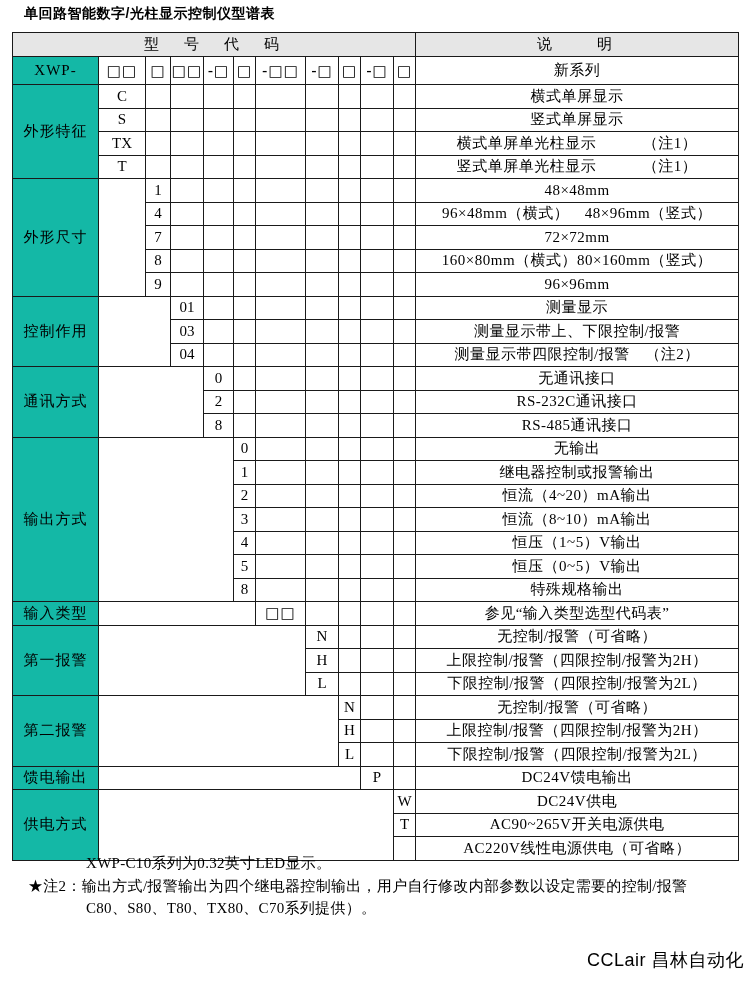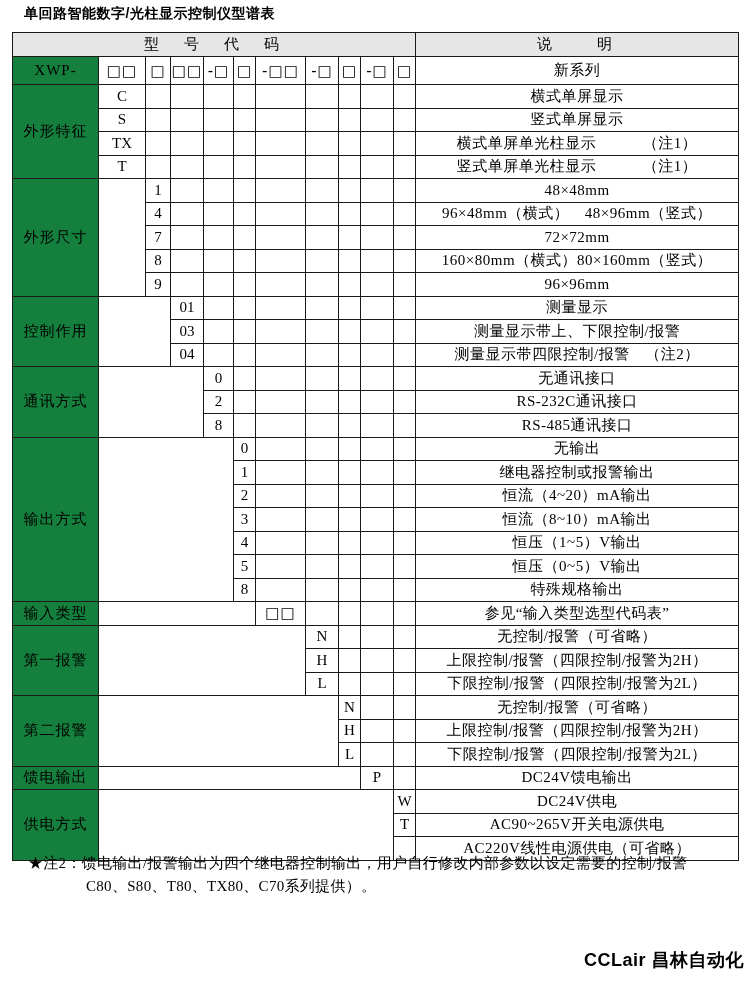--- a/index.html
+++ b/index.html
@@ -17,34 +17,34 @@
     border-collapse:collapse;table-layout:fixed;
   }
   table.spec td{
     border:1px solid #1a1a1a;height:22.5px;padding:0;
     font-size:15px;text-align:center;vertical-align:middle;
     white-space:nowrap;overflow:hidden;
   }
   tr.r-header td{height:23px;}
   tr.r-series td{height:27px;}
   td.th-cell{background:#e6e6e6;letter-spacing:5px;font-size:16px;}
-  td.label{background:#15803d;letter-spacing:1px;}
+  td.label{background:#14b8a6;letter-spacing:1px;}
   td.desc{text-align:left;padding-left:7px;letter-spacing:0.5px;}
   td.boxes{font-family:"DejaVu Sans",sans-serif;font-size:20px;letter-spacing:1px;}
   td.spacer{background:#ffffff;}
   .footnotes{
     position:absolute;left:28px;top:852px;width:706px;
     font-size:15px;line-height:22.5px;letter-spacing:0.3px;
   }
   .fn-line{white-space:nowrap;}
   .fn-indent{padding-left:58px;}
   .logo{
     position:absolute;right:6px;top:948px;
     font-family:"Liberation Sans","DejaVu Sans",sans-serif;
-    font-weight:bold;font-size:18px;letter-spacing:0.5px;
+    font-weight:normal;font-size:18px;letter-spacing:0.5px;
   }
 </style>
 </head>
 <body>
 
 <div class="title">单回路智能数字/光柱显示控制仪型谱表</div>
 
 <table class="spec">
   <colgroup>
     <col style="width:86px">
@@ -397,17 +397,18 @@
         <td class="desc">AC90~265V开关电源供电</td>
       </tr>
       <tr>
         <td></td>
         <td class="desc">AC220V线性电源供电（可省略）</td>
       </tr>
     </tbody>
 </table>
 
 <div class="footnotes" id="footnotes">
-    <div class="fn-line">★注2：馈电输出/报警输出为四个继电器控制输出，用户自行修改内部参数以设定需要的控制/报警</div>
+    <div class="fn-line fn-indent">XWP-C10系列为0.32英寸LED显示。</div>
+    <div class="fn-line">★注2：输出方式/报警输出为四个继电器控制输出，用户自行修改内部参数以设定需要的控制/报警</div>
     <div class="fn-line fn-indent">C80、S80、T80、TX80、C70系列提供）。</div>
   </div>
 
 <div class="logo">CCLair 昌林自动化</div>
 
 </body></html>

